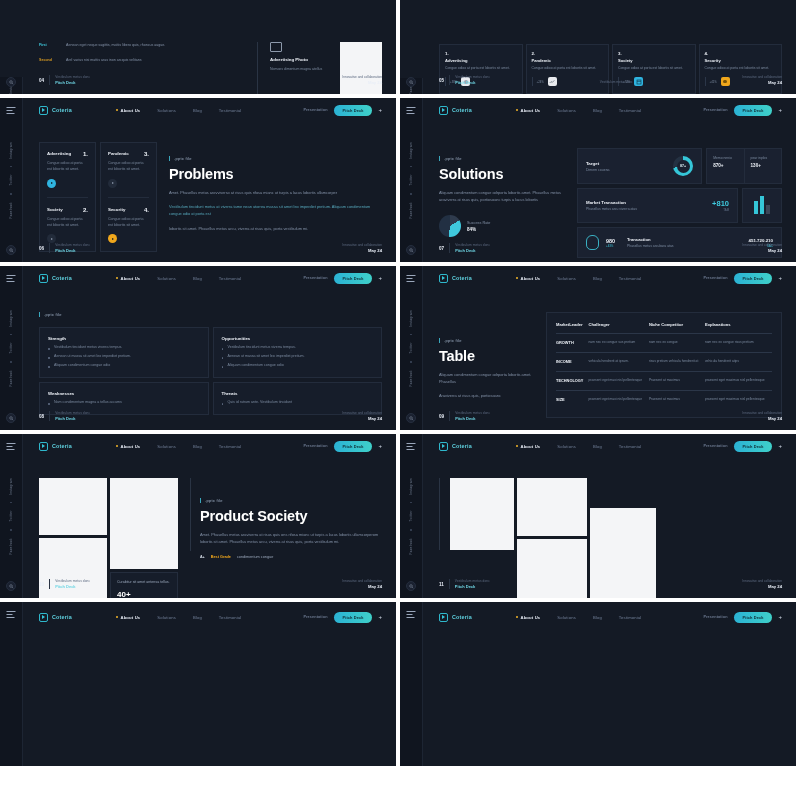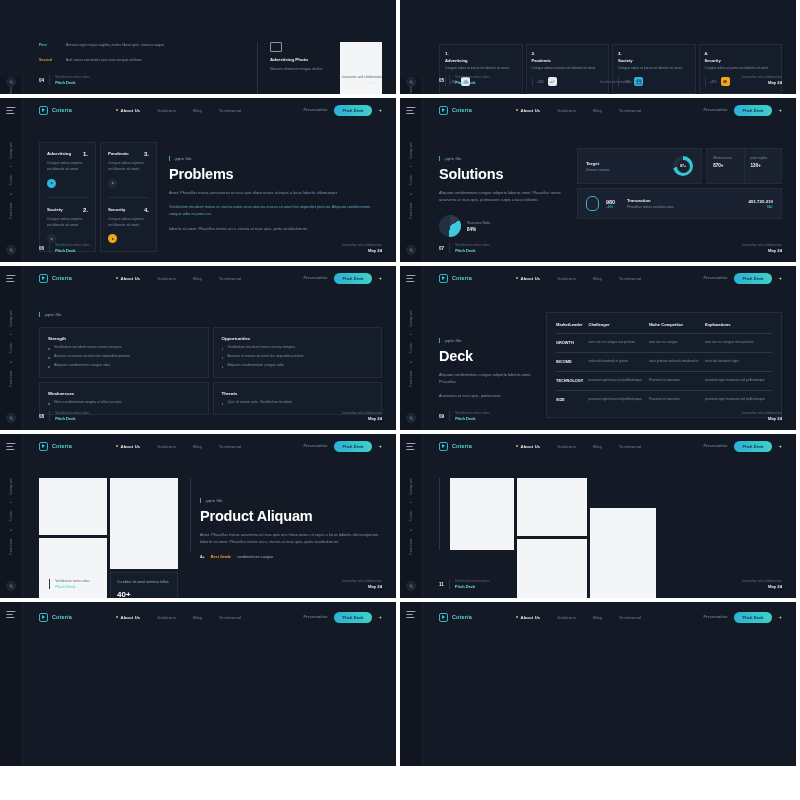--- a/index.html
+++ b/index.html
@@ -558,20 +558,37 @@
               <div class="st">
                 <div class="k">Memo nenio</div>
                 <div class="v">870+</div>
               </div>
               <div class="st">
                 <div class="k">pear inplos</div>
                 <div class="v">130+</div>
               </div>
             </div>
           </div>
+          <div class="prow2">
+            <div class="panel p-mt">
+              <div>
+                <div class="t">Market Transaction</div>
+                <div class="s">Phasellus metus arcu viverra atas</div>
+              </div>
+              <div>
+                <div class="big">+810</div>
+                <div class="sm">TAM</div>
+              </div>
+            </div>
+            <div class="panel p-bars">
+                <i></i>
+                <i></i>
+                <i></i>
+              </div>
+          </div>
           <div class="panel p-tr">
             <div class="fp"></div>
             <div>
               <div class="n980">980</div>
               <div class="pct">+43%</div>
             </div>
             <div class="mid">
               <div class="t">Transaction</div>
               <div class="s">Phasellus metus arcubara atas</div>
             </div>
@@ -740,21 +757,21 @@
         <div class="navright">
           <span class="pres">Presentation</span>
           <span class="pill">Pitch Deck</span>
           <span class="plus">+</span>
         </div>
       </div>
 
       <div class="s09">
         <div class="left">
           <div class="label-pptx">.pptx  file</div>
-          <div class="h1">Deck</div>
+          <div class="h1">Table</div>
           <div class="para">Aliquam condimentum congue odrporta lobortis amet. Phasellus</div>
           <div class="para">Araviverra at risus quis, portiosoanc</div>
         </div>
         <div class="tblwrap">
           <table>
             <thead>
                 <tr>
               <th>MarketLeader</th>
               <th>Challenger</th>
               <th>Niche Competitor</th>
@@ -864,21 +881,21 @@
             <div class="statbox" style="width:68px;height:43px;">
               <div class="t">Curabitur sit amet antensa tellus.</div>
               <div class="v">40+</div>
 
             </div>
           </div>
         </div>
         <div class="vline" style="height:73px;margin-left:3px;"></div>
         <div class="right">
           <div class="label-pptx">.pptx  file</div>
-          <div class="h1">Product Aliquam</div>
+          <div class="h1">Product Society</div>
           <div class="para">Amet. Phasellus metus araviverra at risus quis ons rifosa mianc ut turpis a lacus lobortis ullamcorperom lobortis sit amet. Phasellus metus arcu, viverra at risus quis, porta vestibulum mi.</div>
           <div class="grade">
             <span class="ap">A+</span>
             <span class="bg">Best Grade</span>
             <span class="cn">condimentum congue</span>
           </div>
         </div>
       </div>
 
       <div class="foot">

